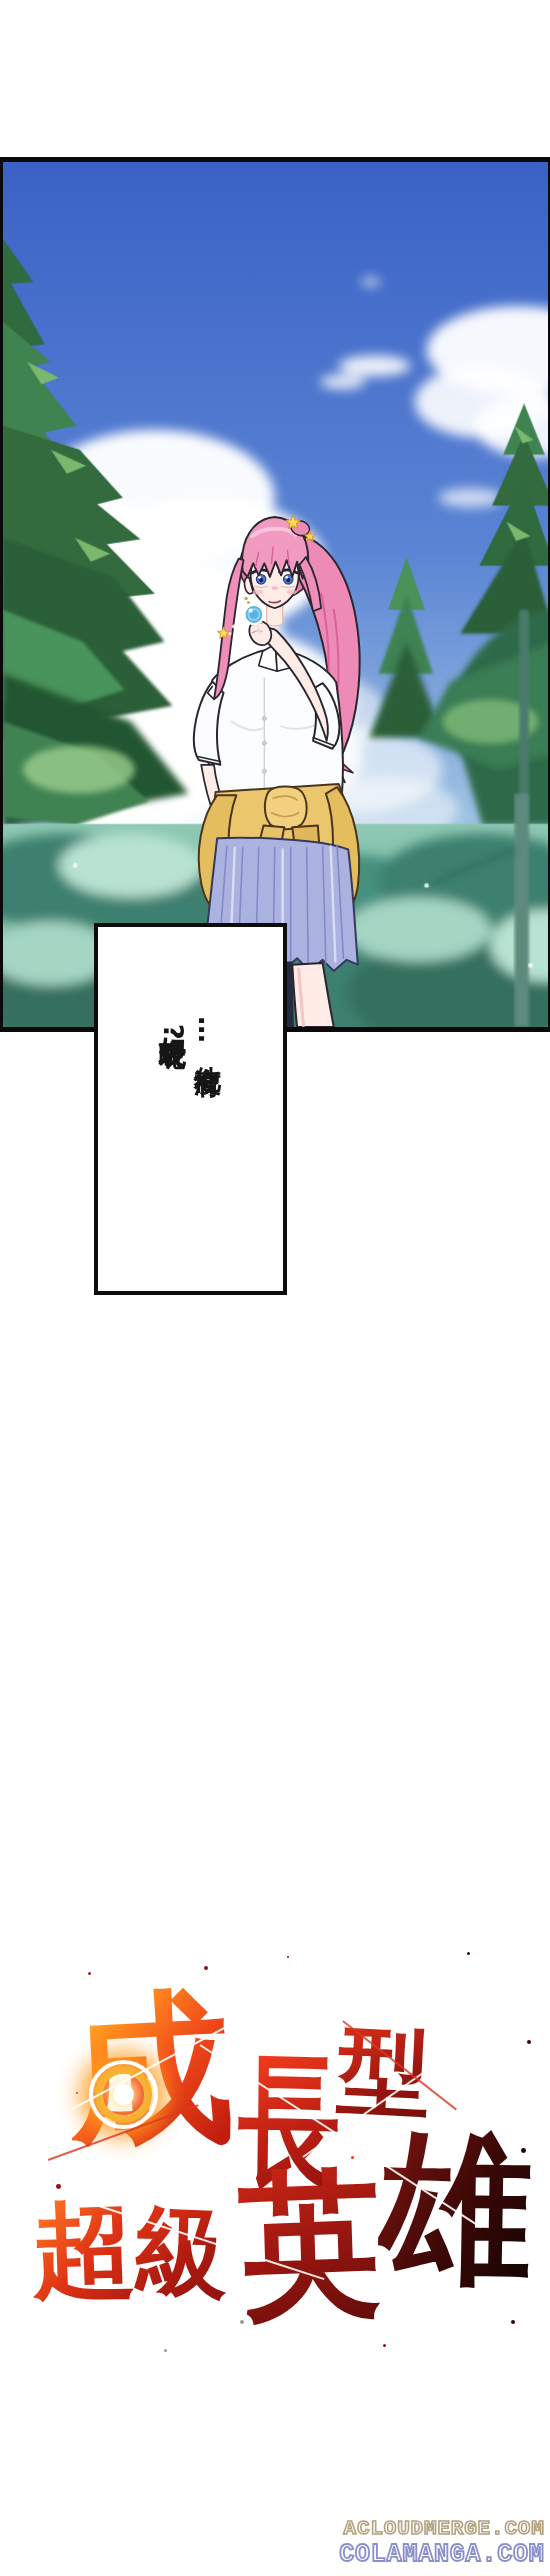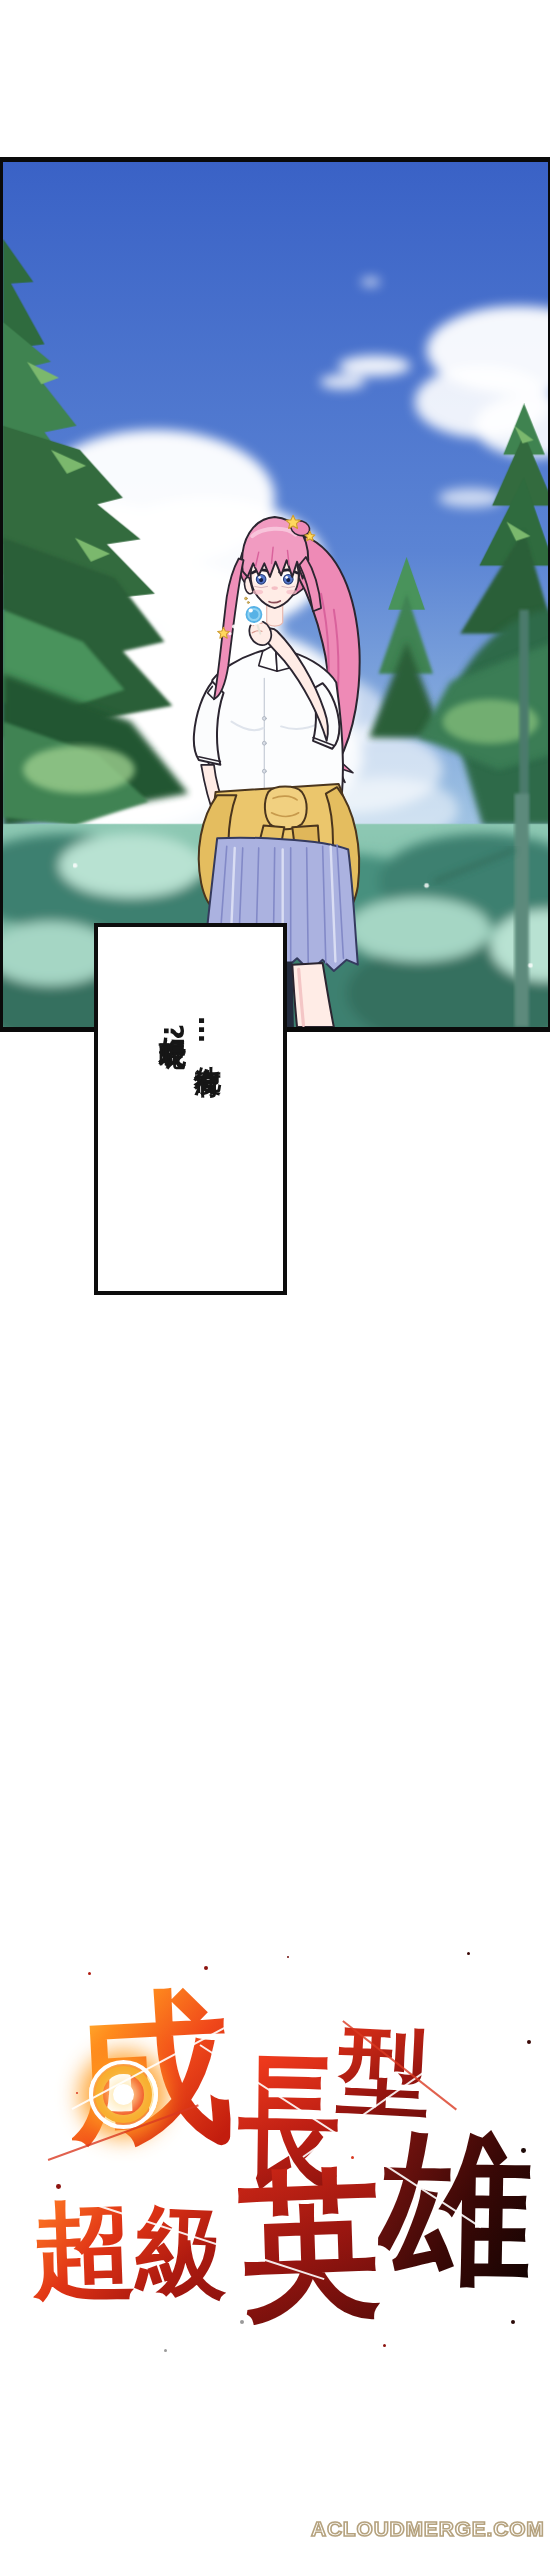--- a/index.html
+++ b/index.html
@@ -47,21 +47,21 @@
   .ring-mid{position:absolute;inset:6.4px;border-radius:50%;border:8.8px solid #f8ae2e;}
   .ring-core{position:absolute;inset:24px;border-radius:50%;background:#ffffff;
              box-shadow:0 0 12.8px 4.8px rgba(255,230,170,.95);}
 
   .scratch{position:absolute;background:#ffffff;opacity:.9;z-index:4;transform-origin:left center;}
   .scratch.red{background:#d93a22;opacity:.8;}
   .speck{position:absolute;border-radius:50%;z-index:4;}
 
   
   .wm{position:absolute;right:6.4px;text-align:right;font-weight:800;color:transparent;z-index:8;
-      font-family:Liberation Sans, sans-serif;}
+      font-family:Liberation Mono, monospace;}
   .wm1{top:2517px;font-size:21px;letter-spacing:0.8px;-webkit-text-stroke:1.6px #b5a27e;}
   .wm2{top:2540px;font-size:25px;letter-spacing:0.8px;-webkit-text-stroke:1.8px #8a90cc;}
 </style>
 </head>
 <body>
 
 <div class="page">
 
   <div class="panel">
     <svg viewBox="0 0 682 1082" preserveAspectRatio="none">
@@ -316,15 +316,16 @@
     <div class="speck" style="left:467px;top:1952px;width:3.2px;height:3.2px;background:#3a0806;"></div>
     <div class="speck" style="left:527px;top:2040px;width:4px;height:4px;background:#3a0806;"></div>
     <div class="speck" style="left:521px;top:2148px;width:4.8px;height:4.8px;background:#1e0a08;"></div>
     <div class="speck" style="left:383px;top:2344px;width:3.2px;height:3.2px;background:#8c1410;"></div>
     <div class="speck" style="left:511px;top:2320px;width:4px;height:4px;background:#2a0a08;"></div>
     <div class="speck" style="left:76px;top:2092px;width:2.4px;height:2.4px;background:#d93a22;"></div>
     <div class="speck" style="left:164px;top:2349px;width:3.2px;height:3.2px;background:#9a9a9a;"></div>
   </div>
 
   <div class="wm wm1">ACLOUDMERGE.COM</div>
+  <div class="wm wm2">COLAMANGA.COM</div>
 
 </div>
 
 
 </body></html>

